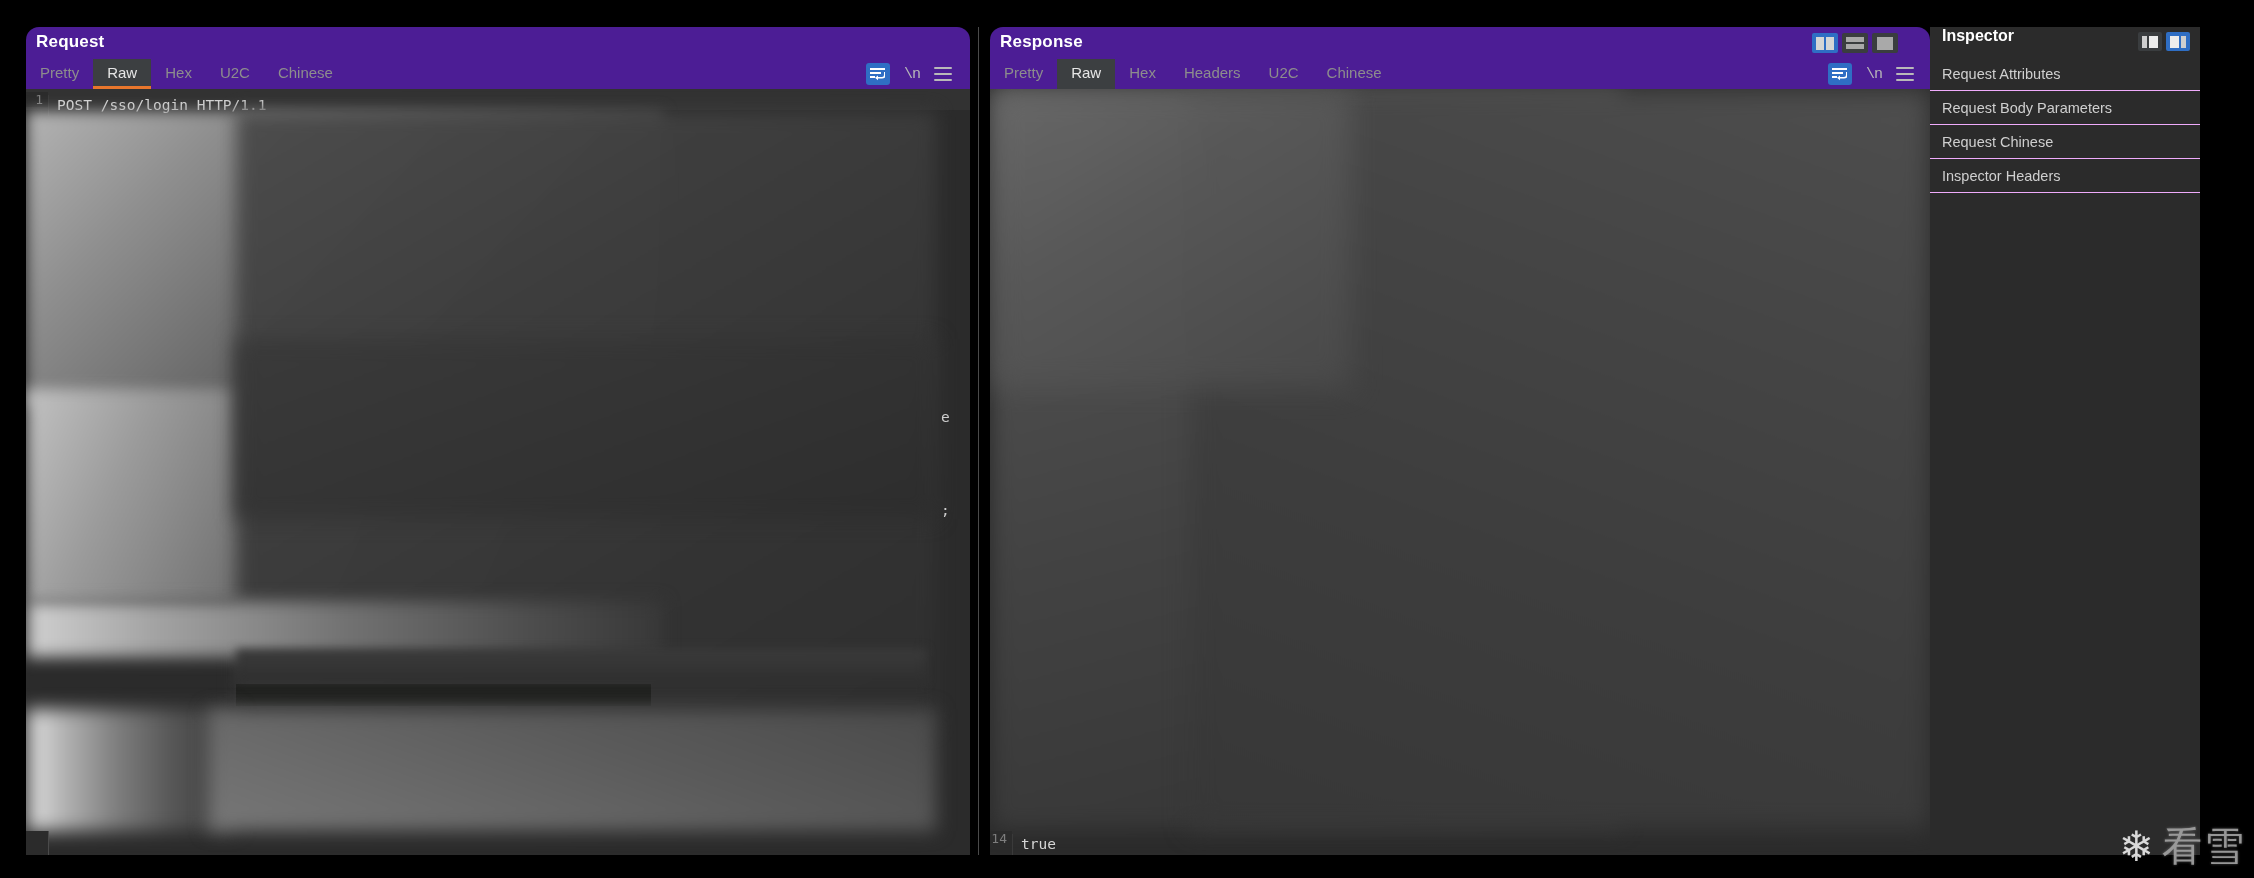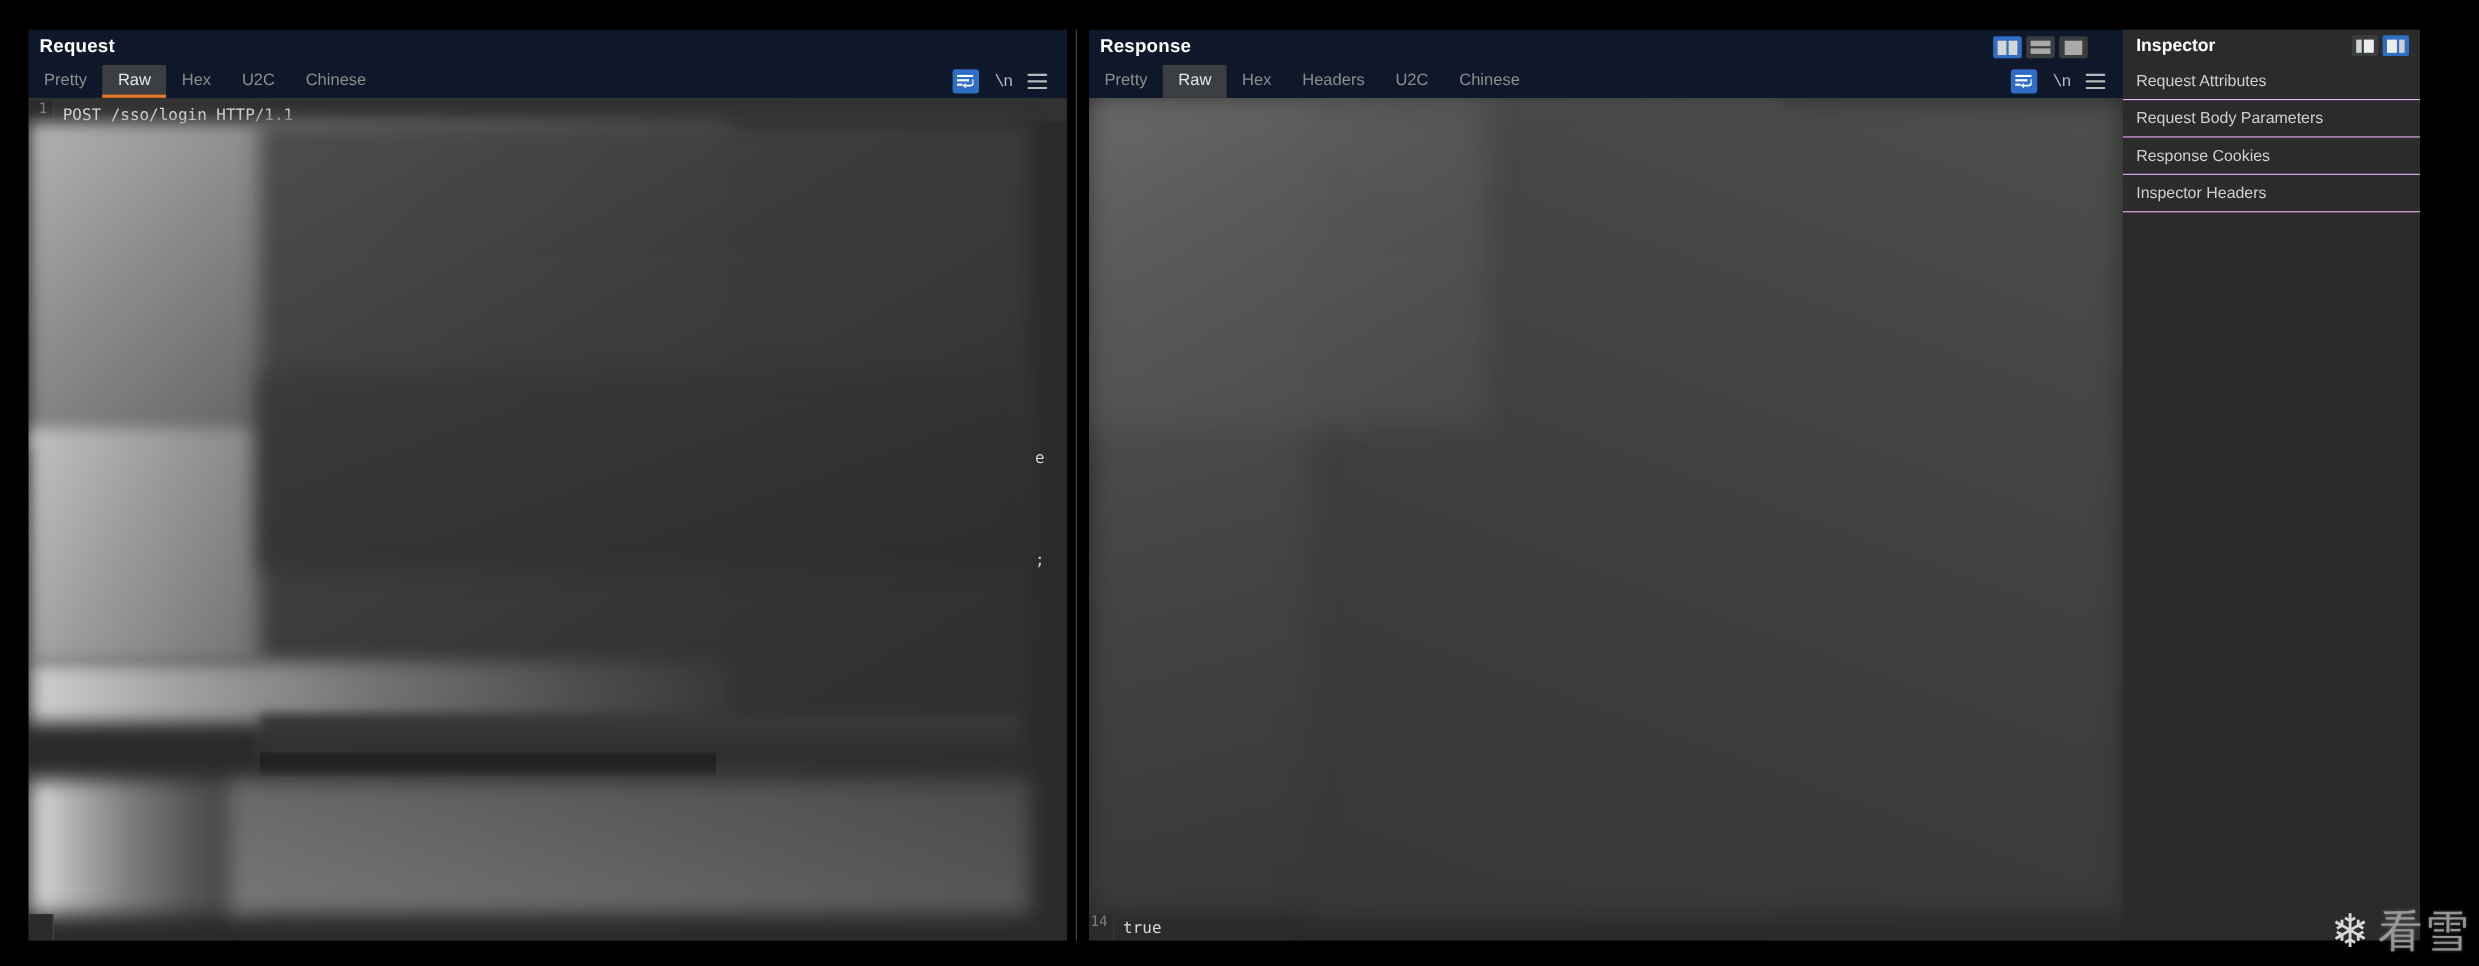--- a/index.html
+++ b/index.html
@@ -5,21 +5,21 @@
   * { box-sizing: border-box; margin: 0; padding: 0; }
   html, body {
     width: 2254px; height: 878px;
     background: #000000;
     font-family: "Liberation Sans", sans-serif;
     overflow: hidden;
   }
   #root { position: relative; width: 2254px; height: 878px; background:#000; }
 
   
-  .panel { position: absolute; background: #0f172a; }
+  .panel { position: absolute; background: #4c1d95; border-radius: 13px; }
 
   .panel-title {
     position: absolute; left: 0; top: 0;
     height: 30px; line-height: 30px;
     padding-left: 10px;
     color: #ffffff; font-size: 17px; font-weight: bold;
     letter-spacing: .2px;
     white-space: nowrap;
   }
 
@@ -102,21 +102,21 @@
   .lay-btn { width: 26px; height: 20px; background: #3a3d3f; display:flex; align-items:center; justify-content:center; cursor:pointer; border-radius:2px;}
   .lay-btn.active { background: #2f6ec4; }
   .lay-split-v { display:flex; gap:2px; }
   .lay-split-v i { width:8px; height:13px; background:#d5d5d5; display:block; }
   .lay-split-h { display:flex; flex-direction:column; gap:2px; }
   .lay-split-h i { width:18px; height:5px; background:#a9a9a9; display:block; }
   .lay-one i { width:16px; height:13px; background:#a9a9a9; display:block; }
 
   
   #inspector { position:absolute; background:#2b2b2b; }
-  .insp-head { height: 30px; display:flex; align-items:center; position:relative; }
+  .insp-head { height: 30px; display:flex; align-items:flex-start; position:relative; }
   .insp-title { color:#fff; font-size:16px; font-weight:bold; padding-left:12px; }
   .insp-toggles { position:absolute; right:10px; top:5px; display:flex; gap:4px; }
   .insp-tog { width:24px; height:19px; background:#3a3d3f; display:flex; align-items:center; justify-content:center; cursor:pointer; border-radius:2px;}
   .insp-tog.active { background:#2f6ec4; }
   .insp-tog .sq { display:flex; gap:2px; align-items:center;}
   .insp-tog .sq b { display:block; width:5px; height:12px; background:#cfcfcf; }
   .insp-tog .sq u { display:block; width:9px; height:12px; background:#ededed; text-decoration:none;}
   .insp-row {
     height: 34px; display:flex; align-items:center;
     padding-left: 12px;
@@ -317,21 +317,21 @@
           <span class="sq">
               <u></u>
               <b></b>
             </span>
         </span>
       </span>
     </div>
 
     <div class="insp-row">Request Attributes</div>
     <div class="insp-row">Request Body Parameters</div>
-    <div class="insp-row">Response Cookies</div>
+    <div class="insp-row">Request Chinese</div>
     <div class="insp-row">Inspector Headers</div>
   </div>
 
   <div class="divider-v" style="left:978px; top:27px; height:828px;"></div>
 
   <div id="watermark">
     <span id="wm-flake">❄</span>
     <span id="wm-text">看雪</span>
   </div>
 

